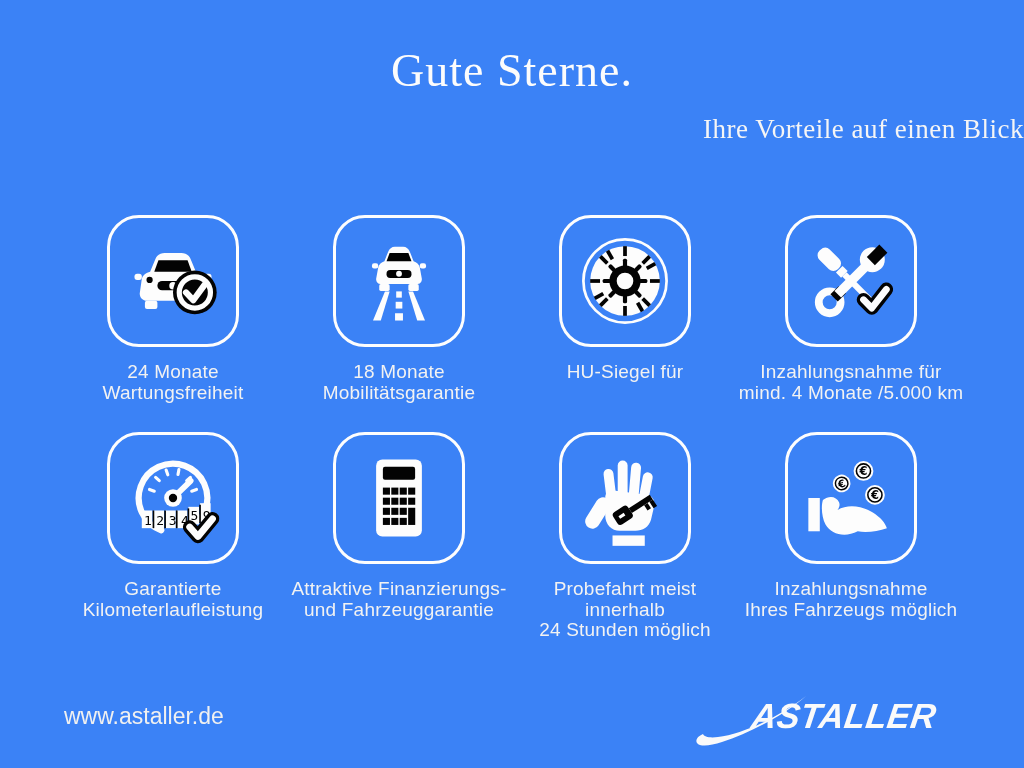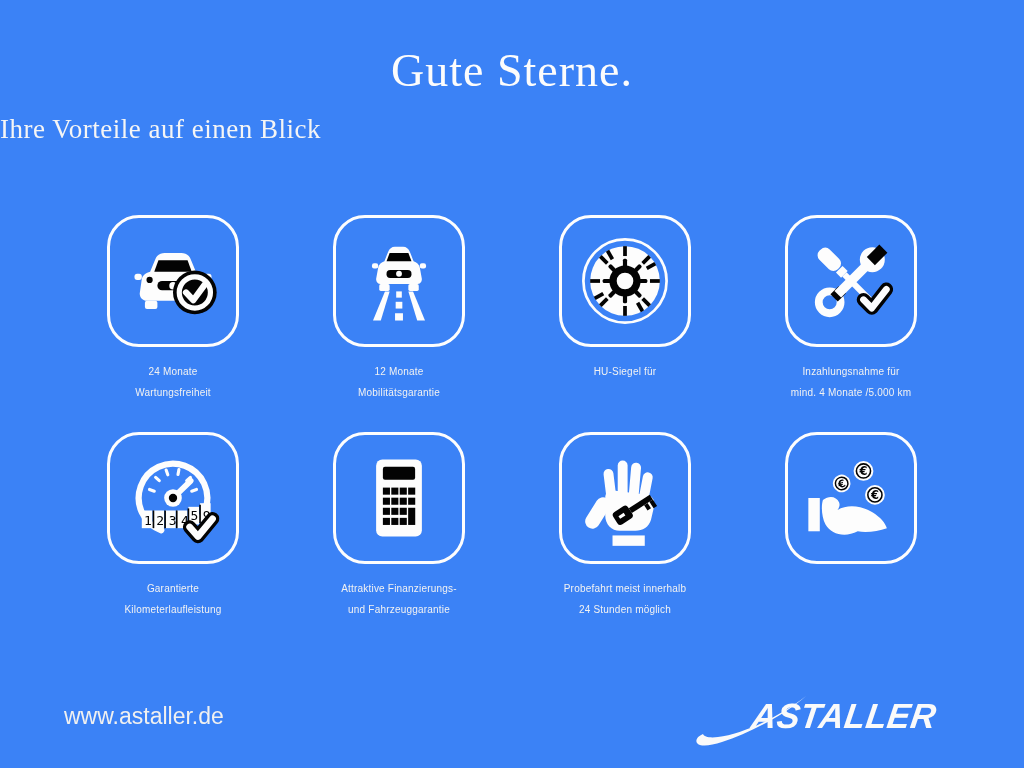--- a/index.html
+++ b/index.html
@@ -21,21 +21,21 @@
     font-weight: 400;
     font-size: 46px;
     letter-spacing: 1px;
     color: #fcfcfc;
   }
   .subtitle {
     position: absolute;
     top: 114px;
     left: 0;
     width: 1024px;
-    text-align: left;
+    text-align: right;
     font-family: "Liberation Serif", serif;
     font-weight: 400;
     font-size: 27px;
     letter-spacing: 0.5px;
     color: #f5f5f5;
   }
   .tiles {
     position: absolute;
     top: 215px;
     left: 0;
@@ -57,21 +57,21 @@
     border: 3px solid #fdfdfd;
     border-radius: 32px;
     display: flex;
     align-items: center;
     justify-content: center;
   }
   .iconbox svg { width: 104px; height: 104px; }
   .caption {
     margin-top: 15px;
     text-align: center;
-    font-size: 10px;
+    font-size: 19px;
     line-height: 20.5px;
     color: #f2f2f2;
     letter-spacing: 0.2px;
   }
   .caption span { display: block; }
   .site-url {
     position: absolute;
     left: 64px;
     top: 703px;
     font-family: Liberation Sans, sans-serif;
@@ -157,21 +157,21 @@
           <rect class="w" x="31" y="53" width="10" height="6.5" rx="1.5"></rect>
           <rect class="w" x="59" y="53" width="10" height="6.5" rx="1.5"></rect>
           <polygon class="w" points="36.5,60 41,60 32.5,88 25,88"></polygon>
           <polygon class="w" points="63.5,60 59,60 67.5,88 75,88"></polygon>
           <rect class="w" x="47.3" y="60" width="5.4" height="6"></rect>
           <rect class="w" x="46.8" y="70" width="6.4" height="6.5"></rect>
           <rect class="w" x="46.2" y="81" width="7.6" height="7"></rect>
         </svg>
       </div>
       <div class="caption">
-        <span>12 Monate</span>
+        <span>18 Monate</span>
         <span>Mobilitätsgarantie</span>
       </div>
     </div>
 
     <div class="tile">
       <div class="iconbox">
         <svg viewBox="0 0 100 100">
           <circle class="ws" cx="50" cy="50" r="40" stroke-width="2.6"></circle>
           <circle class="w" cx="50" cy="50" r="33.5"></circle>
           <g stroke="#030303" stroke-width="3.6">
@@ -349,20 +349,24 @@
             <circle class="bs" cx="41" cy="36" r="6" stroke-width="1.4"></circle>
             <text x="41" y="39.8" font-size="10" font-weight="bold" fill="#030303" text-anchor="middle">€</text>
           </g>
           <g>
             <circle class="w" cx="73" cy="47" r="9.5"></circle>
             <circle class="bs" cx="73" cy="47" r="6.8" stroke-width="1.5"></circle>
             <text x="73" y="51.2" font-size="11" font-weight="bold" fill="#030303" text-anchor="middle">€</text>
           </g>
         </svg>
       </div>
+      <div class="caption">
+        <span>Inzahlungsnahme</span>
+        <span>Ihres Fahrzeugs möglich</span>
+      </div>
     </div>
 
   </div>
 
   <div class="site-url">www.astaller.de</div>
 
   <div class="logo">
     <svg class="logo-swoosh" viewBox="0 0 120 50">
       <path fill="#fafafa" d="M112,0 C84,22 48,38 24,41 C16,42 10,41 9,38 C4,40 1,44 3,47 C6,51 16,50 28,46 C56,37 92,18 112,0 Z"></path>
     </svg>

